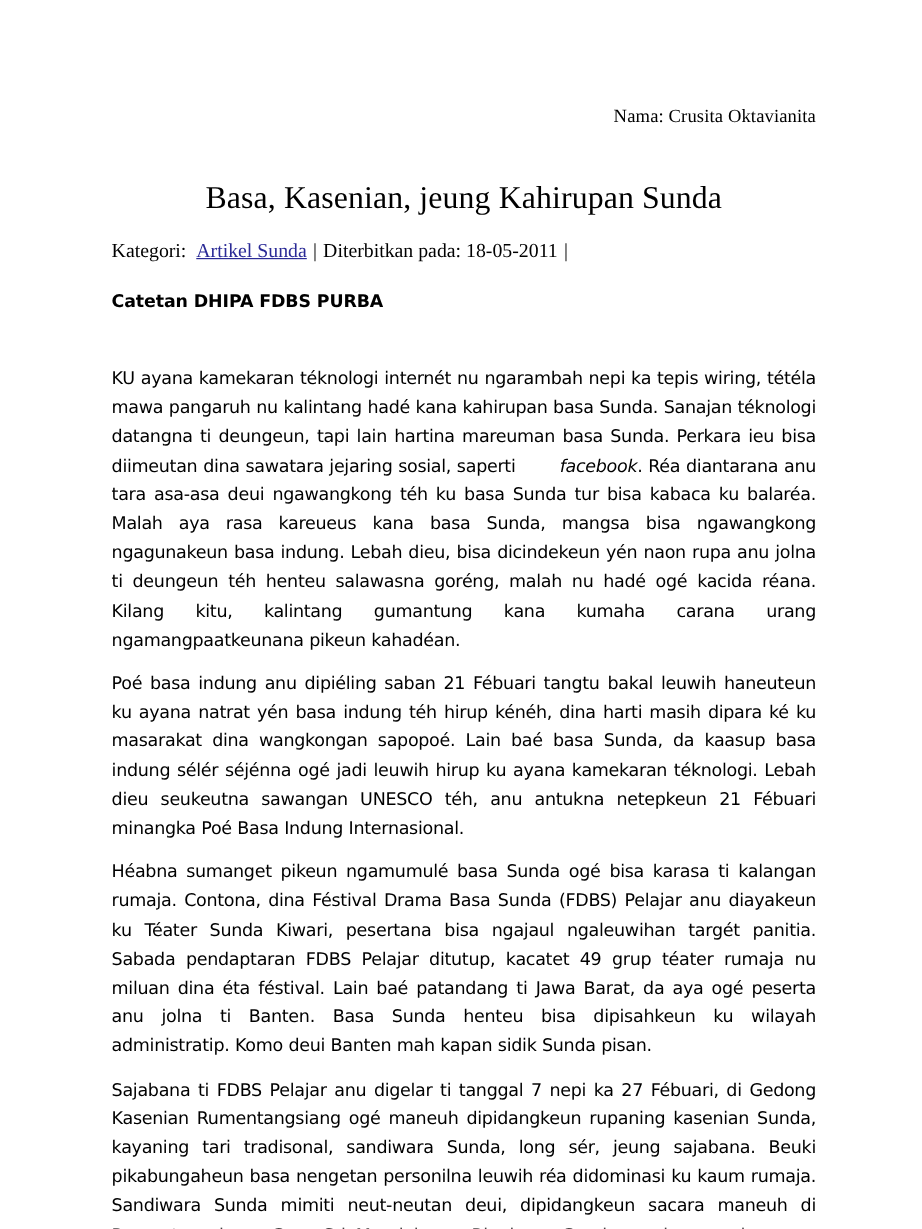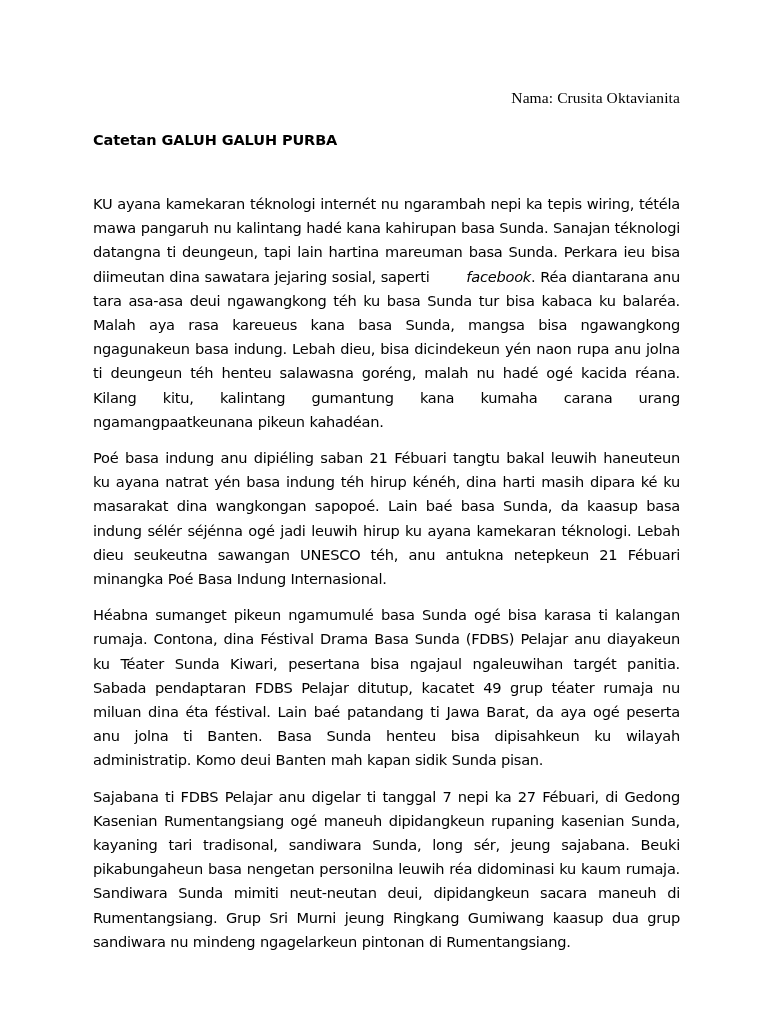--- a/index.html
+++ b/index.html
@@ -94,23 +94,31 @@
 </head>
 <body>
 
 <div class="page">
   <div class="content">
 
     <div class="doc-header">
       <div>Nama: Crusita Oktavianita</div>
     </div>
 
+    <h1 class="doc-title">Basa, Kasenian, jeung Kahirupan Sunda</h1>
 
+    <div class="doc-meta">
+      <span>Kategori:</span>
+      <span>&nbsp;</span><a class="link" href="#">Artikel Sunda</a><span>&nbsp;</span><span class="sep">|</span>
+      <span>Diterbitkan pada:</span>
+      <span>18-05-2011</span>
+      <span class="sep">|</span>
+    </div>
 
-    <div class="doc-byline">Catetan GALUH GALUH PURBA</div>
+    <div class="doc-byline">Catetan DHIPA FDBS PURBA</div>
 
     <div class="doc-body">
         <p><span>KU ayana kamekaran téknologi internét nu  ngarambah nepi ka tepis wiring, tétéla mawa pangaruh nu kalintang hadé kana kahirupan basa Sunda. Sanajan téknologi datangna ti deungeun, tapi lain hartina mareuman basa Sunda. Perkara ieu bisa diimeutan dina sawatara jejaring sosial, saperti </span><i>facebook</i><span>. Réa diantarana anu tara asa-asa deui ngawangkong téh ku basa Sunda tur bisa kabaca ku balaréa. Malah aya rasa kareueus kana basa Sunda, mangsa bisa ngawangkong ngagunakeun basa indung. Lebah dieu, bisa dicindekeun yén naon rupa anu jolna ti deungeun téh henteu salawasna goréng, malah nu hadé ogé kacida réana. Kilang kitu, kalintang gumantung kana kumaha carana urang ngamangpaatkeunana pikeun kahadéan.</span></p>
         <p><span>Poé basa indung anu dipiéling saban 21 Fébuari tangtu bakal leuwih haneuteun ku ayana natrat yén basa indung téh hirup kénéh, dina harti masih dipara ké ku masarakat dina wangkongan sapopoé. Lain baé basa Sunda, da kaasup basa indung sélér séjénna ogé jadi leuwih hirup ku ayana kamekaran téknologi. Lebah dieu seukeutna sawangan UNESCO téh, anu antukna netepkeun 21 Fébuari minangka Poé Basa Indung Internasional.</span></p>
         <p><span>Héabna sumanget pikeun ngamumulé basa Sunda ogé bisa karasa ti kalangan rumaja. Contona, dina Féstival Drama Basa Sunda (FDBS) Pelajar anu diayakeun ku Téater Sunda Kiwari, pesertana bisa ngajaul ngaleuwihan targét panitia. Sabada pendaptaran FDBS Pelajar ditutup, kacatet 49 grup téater rumaja nu miluan dina éta féstival. Lain baé patandang ti Jawa Barat, da aya ogé peserta anu jolna ti Banten. Basa Sunda henteu bisa dipisahkeun ku wilayah administratip. Komo deui Banten mah kapan sidik Sunda pisan.</span></p>
         <p><span>Sajabana ti FDBS Pelajar anu digelar ti tanggal 7 nepi ka 27 Fébuari, di Gedong Kasenian Rumentangsiang ogé maneuh dipidangkeun rupaning kasenian Sunda, kayaning tari tradisonal, sandiwara Sunda, long sér, jeung sajabana. Beuki pikabungaheun basa nengetan personilna leuwih réa  didominasi ku kaum rumaja. Sandiwara Sunda mimiti neut-neutan deui, dipidangkeun sacara maneuh di Rumentangsiang. Grup Sri Murni jeung Ringkang Gumiwang kaasup dua grup sandiwara nu mindeng ngagelarkeun pintonan di Rumentangsiang.</span></p>
       </div>
 
   </div>
 </div>

